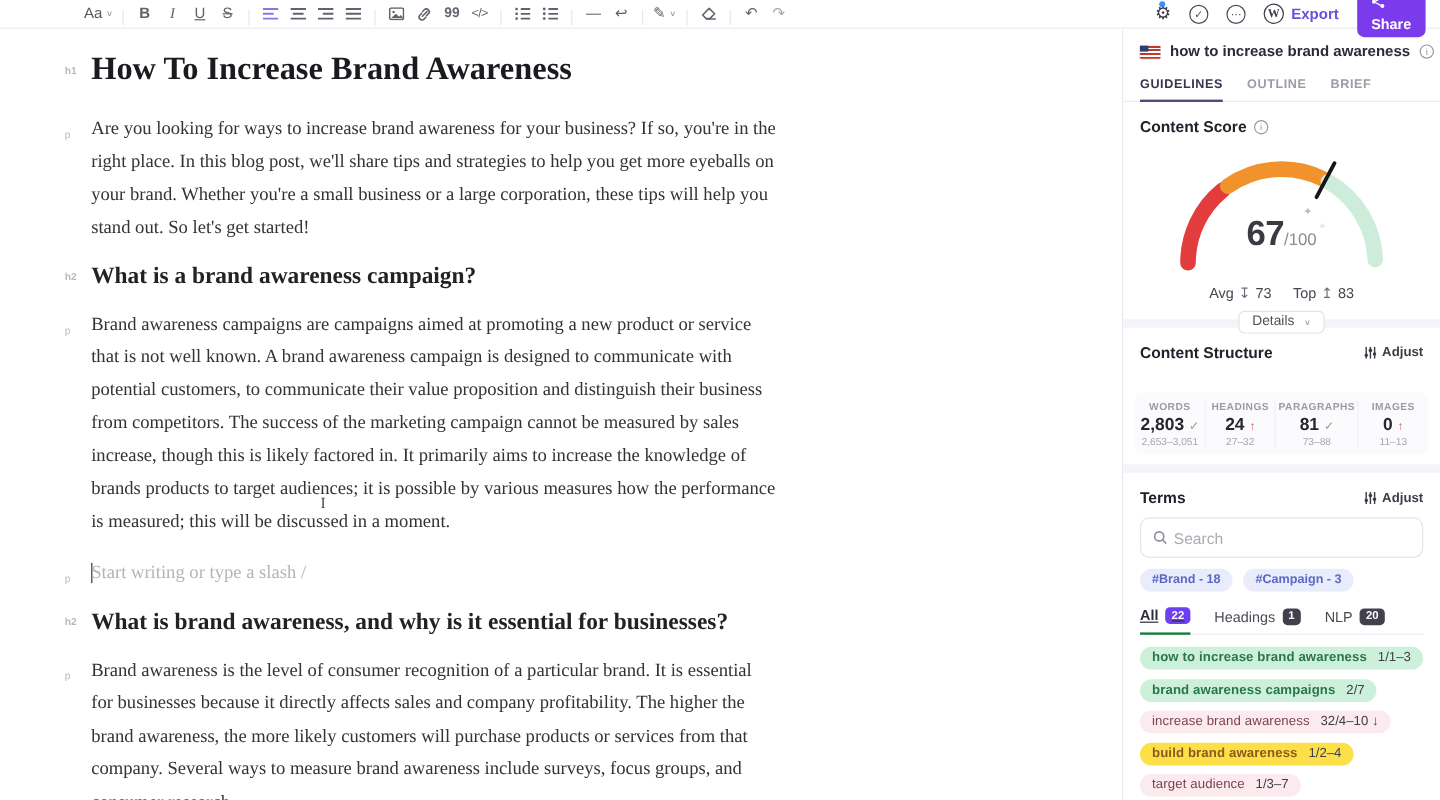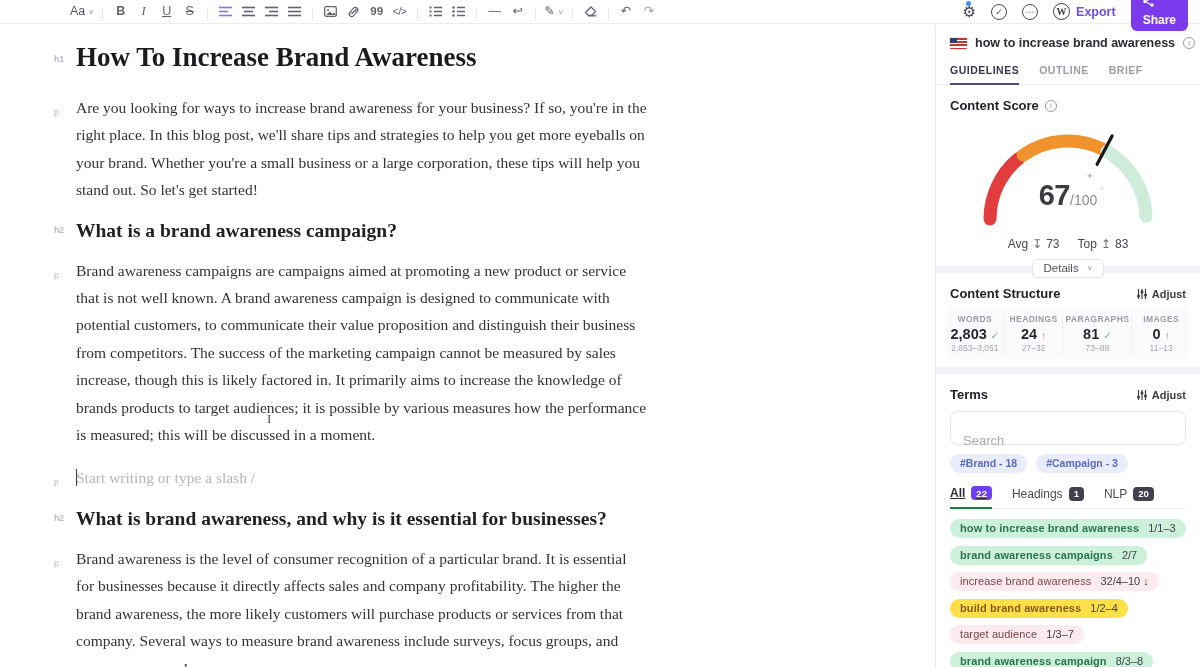--- a/index.html
+++ b/index.html
@@ -102,33 +102,33 @@
   .avgtop .arr { color:#6e6e78; font-size:12px; }
   .details-row { display:flex; justify-content:center; margin-top:8px; position:relative; z-index:2; }
   .details-btn {
     background:#fff; border:1px solid #e3e3ea; border-radius:5px; padding:2px 10px 3px;
     font-size:11.5px; color:#50505a; display:flex; gap:5px; align-items:center; cursor:pointer;
   }
   .band { height:7px; background:#f4f4f8; margin-top:-12px; }
   .band2 { height:7px; background:#f4f4f8; margin-top:8px; }
 
   .stats {
-    display:flex; margin:4px 10px 0; background:#fbfbfd; border-radius:6px; padding:7px 0 6px;
+    display:flex; margin:24px 10px 0; background:#fbfbfd; border-radius:6px; padding:7px 0 6px;
   }
   .stat { flex:1; text-align:center; border-left:1px solid #efeff4; padding:0 2px; }
   .stat:first-child { border-left:none; }
   .stat-label { font-size:8.5px; letter-spacing:.4px; color:#9b9ba6; font-weight:700; }
   .stat-value { font-size:14.5px; font-weight:700; color:#26262f; margin:2px 0 1px; }
   .stat-mark-green { font-size:10px; color:#7fa98f; font-weight:400; }
   .stat-mark-red { font-size:10px; color:#d96161; font-weight:400; }
   .stat-range { font-size:8.5px; color:#a6a6b0; }
 
   .searchbox {
     margin:7px 14px 0; height:27px; border:1px solid #e4e4ea; border-radius:8px;
-    display:flex; align-items:center; gap:4px; padding:16px 10px; cursor:text;flex-direction:column;
+    display:flex; align-items:center; gap:4px; padding:16px 10px; cursor:text;
   }
   .searchbox input {
     border:none; outline:none; font-size:13px; color:#444; width:100%; background:transparent;
     font-family:"Liberation Sans",sans-serif;
   }
   .searchbox input::placeholder { color:#ababb5; }
   .hashtags { display:flex; gap:9px; margin:9px 14px 0; }
   .hashtag {
     background:#e9ecfa; color:#5c68c8; font-size:10.5px; font-weight:700;
     padding:3px 10px 4px; border-radius:10px; cursor:pointer; white-space:nowrap;

